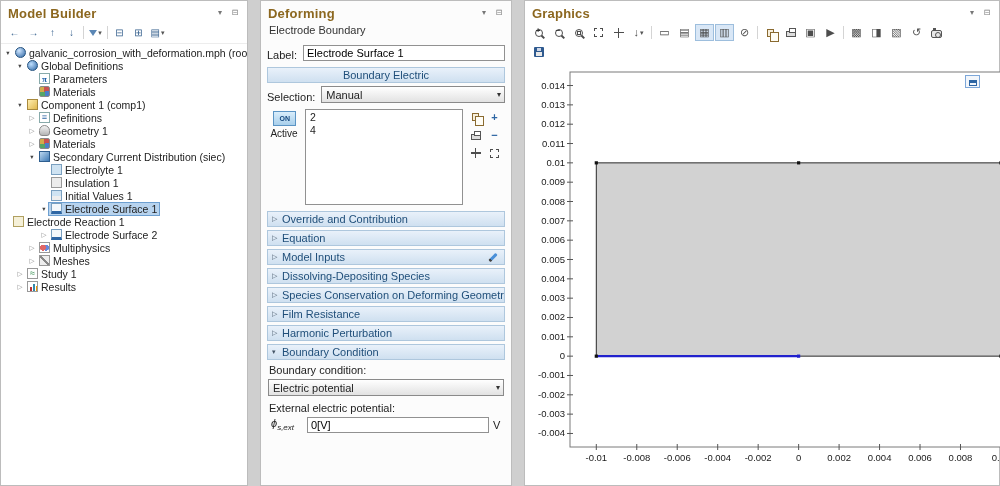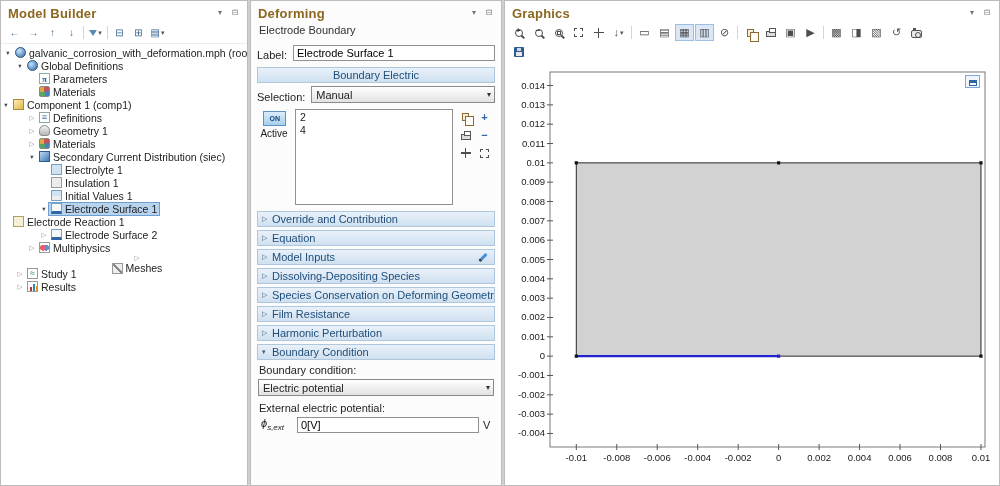--- a/index.html
+++ b/index.html
@@ -1,18 +1,18 @@
 <!DOCTYPE html>
 <html style="--panel-title-color: #8c671f; --section-header-top: #e9f1fa; --section-header-bottom: #cfe0f0; --section-header-border: #aec7dd; --section-title-color: #1f4e79; --selection-highlight: #b7d3ee; --geometry-fill: #d2d2d2; --selected-boundary-color: #2121cd;"><head>
 <meta charset="utf-8">
 <style>
   *{box-sizing:border-box}
   html,body{margin:0;padding:0}
   body{width:1000px;height:486px;font-family:"Liberation Sans",sans-serif;font-size:11px;color:#222;background:#cfcfcf;overflow:hidden}
-  .app{display:flex;width:1000px;height:486px;gap:2px}
+  .app{display:flex;width:1000px;height:486px;gap:12px}
   .panel{background:#fff;display:flex;flex-direction:column;min-width:0;border:1px solid #bcbcbc}
   .panel.mb{width:248px;flex:none}
   .panel.settings{width:252px;flex:none;background:#fcfcfc}
   .panel.graphics{flex:1}
 
   .phead{height:22px;display:flex;align-items:center;padding:2px 5px 0 7px;flex:none}
   .ptitle{font-size:13px;color:var(--panel-title-color,#8c671f);font-weight:600;letter-spacing:.2px}
   .hicons{margin-left:auto;display:flex;gap:1px}
   .hicons .tbtn{width:14px;height:14px}
   .hicons .gly{font-size:8px;color:#777}
@@ -189,21 +189,21 @@
             <span class="tlabel">Parameters</span>
           </span>
         </div>
         <div class="trow" style="padding-left: 26px;">
           <span class="tw"></span>
           <span class="tnode">
             <span class="ti ti-materials"></span>
             <span class="tlabel">Materials</span>
           </span>
         </div>
-        <div class="trow" style="">
+        <div class="trow" style="padding-left: 14px;">
           <span class="tw">▾</span>
           <span class="tnode">
             <span class="ti ti-component"></span>
             <span class="tlabel">Component 1 (comp1)</span>
           </span>
         </div>
         <div class="trow" style="padding-left: 26px;">
           <span class="tw closed">▷</span>
           <span class="tnode">
             <span class="ti ti-definitions"></span>
@@ -273,21 +273,21 @@
             <span class="tlabel">Electrode Surface 2</span>
           </span>
         </div>
         <div class="trow" style="padding-left: 26px;">
           <span class="tw closed">▷</span>
           <span class="tnode">
             <span class="ti ti-multiphysics"></span>
             <span class="tlabel">Multiphysics</span>
           </span>
         </div>
-        <div class="trow" style="padding-left: 26px; flex-direction: column;">
+        <div class="trow" style="padding-left: 26px;">
           <span class="tw closed">▷</span>
           <span class="tnode">
             <span class="ti ti-mesh"></span>
             <span class="tlabel">Meshes</span>
           </span>
         </div>
         <div class="trow" style="padding-left: 14px;">
           <span class="tw closed">▷</span>
           <span class="tnode">
             <span class="ti ti-study"></span>

